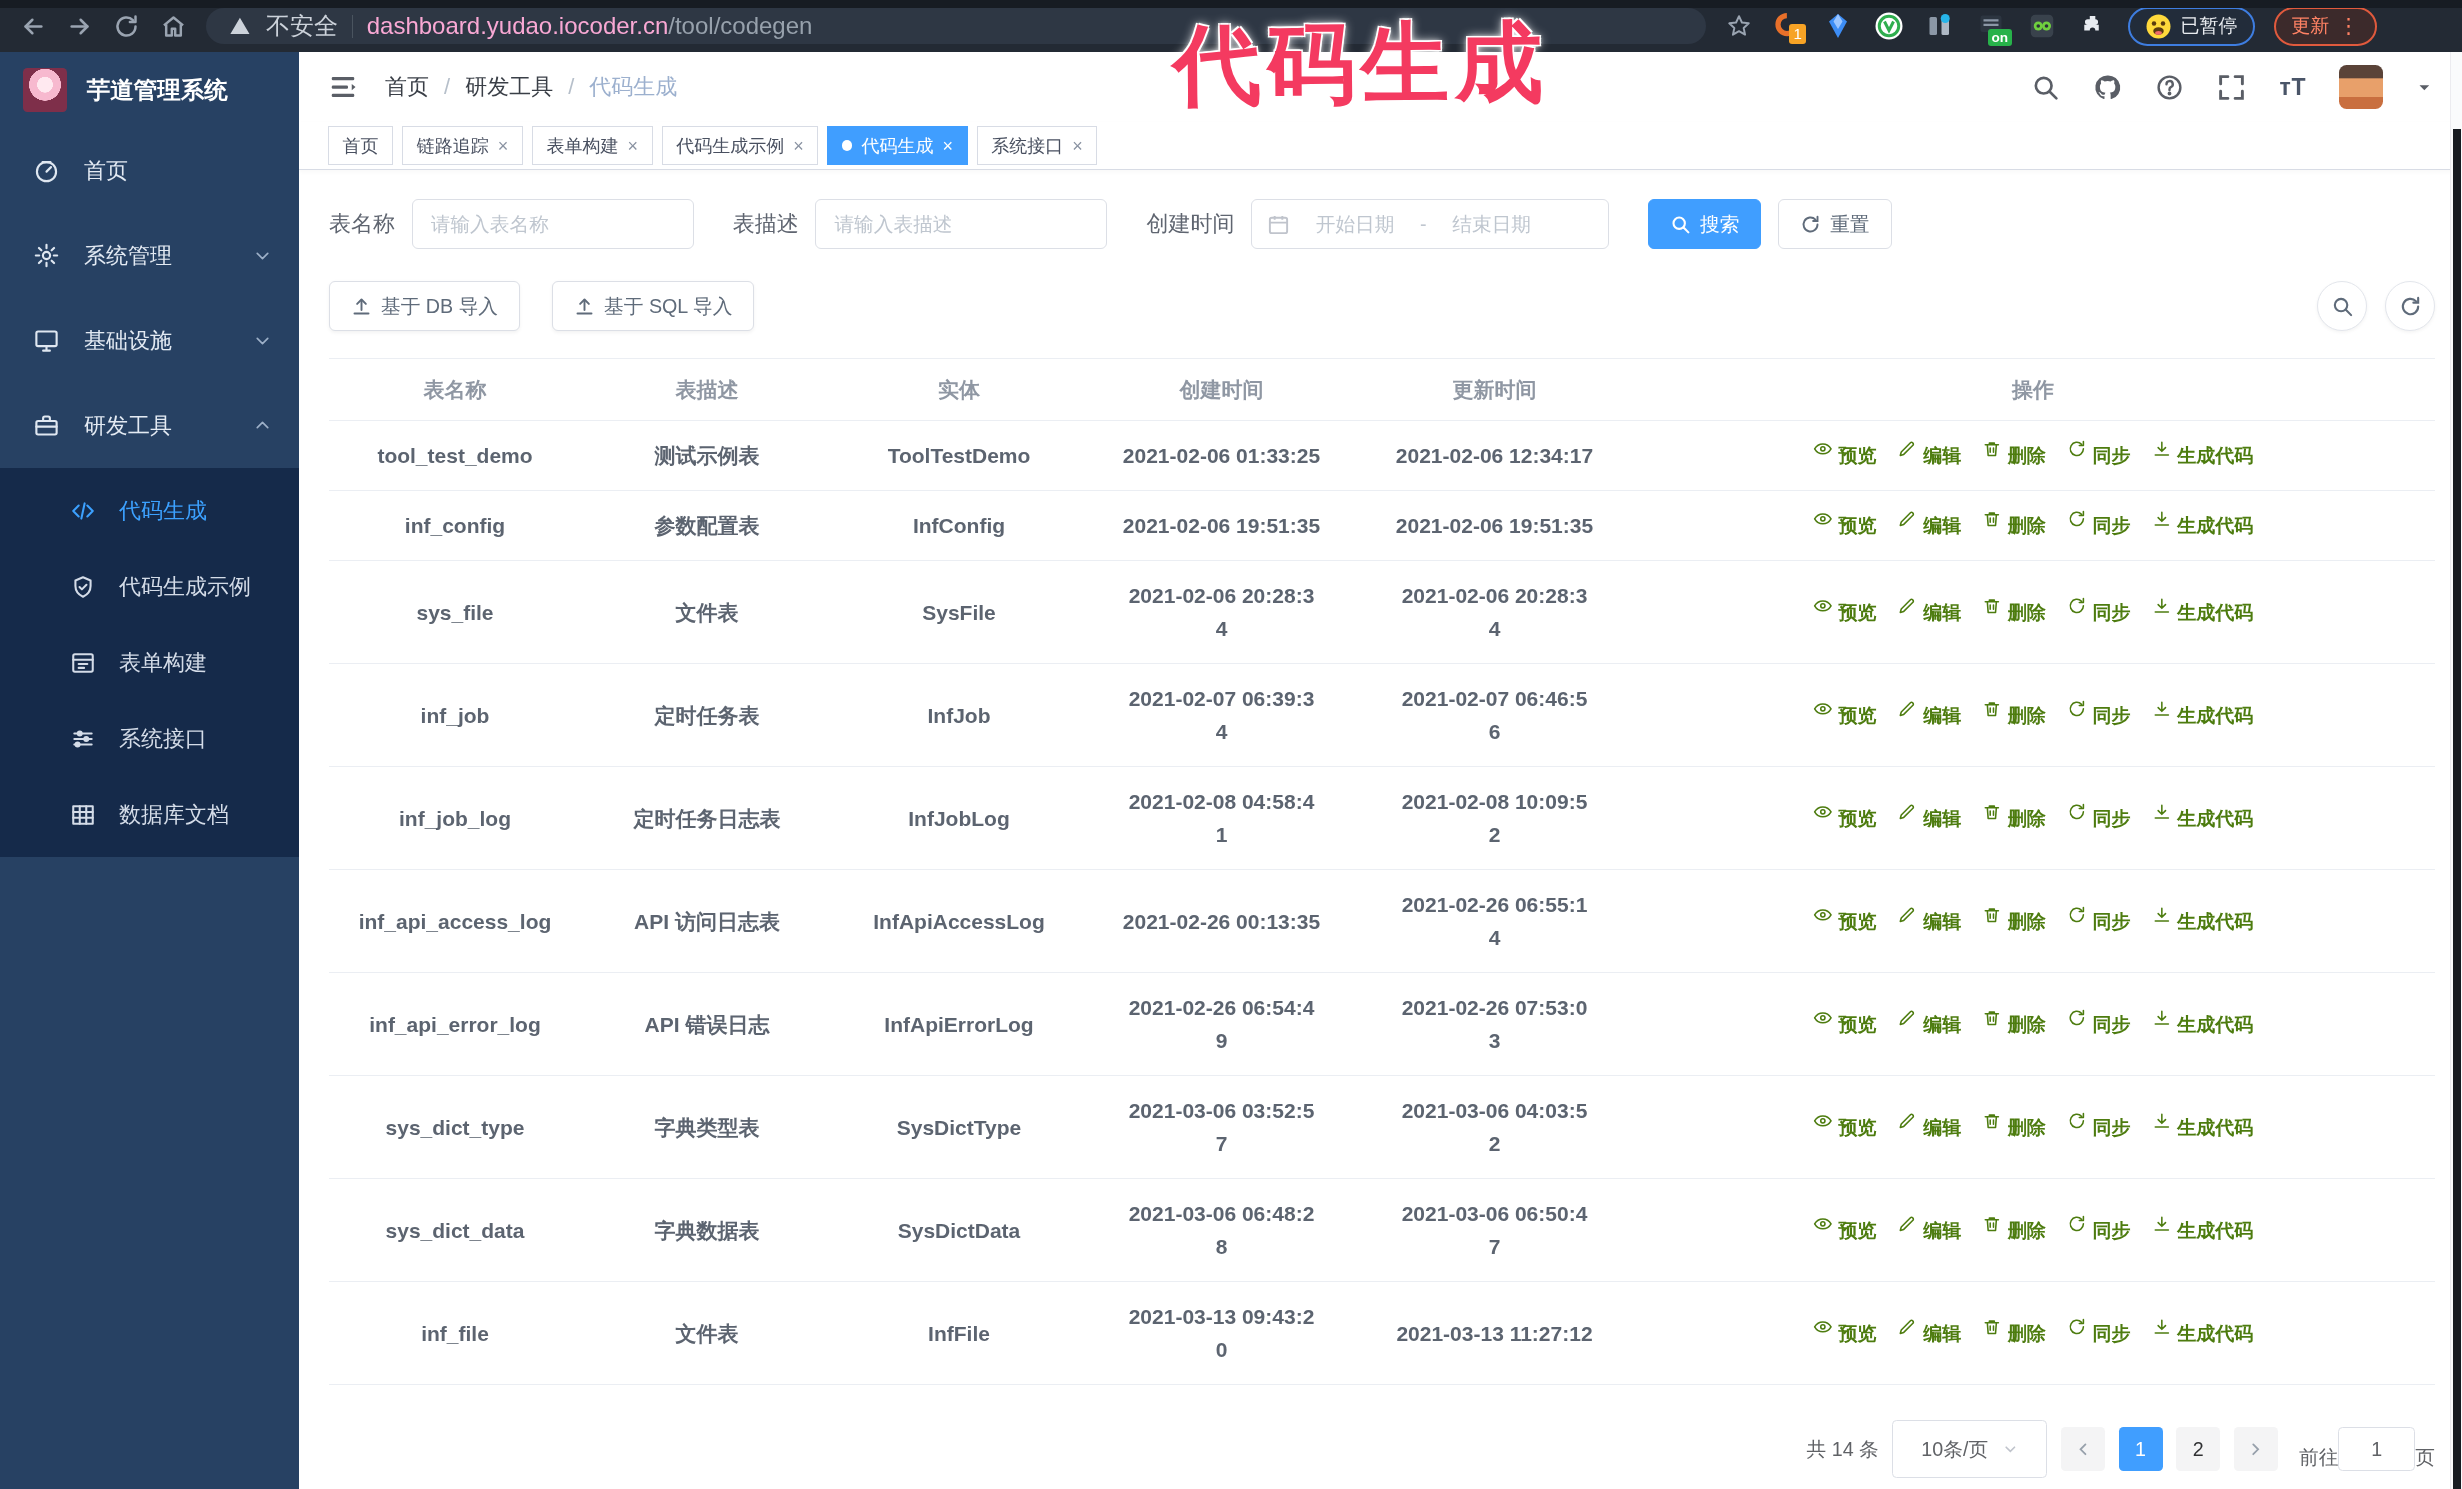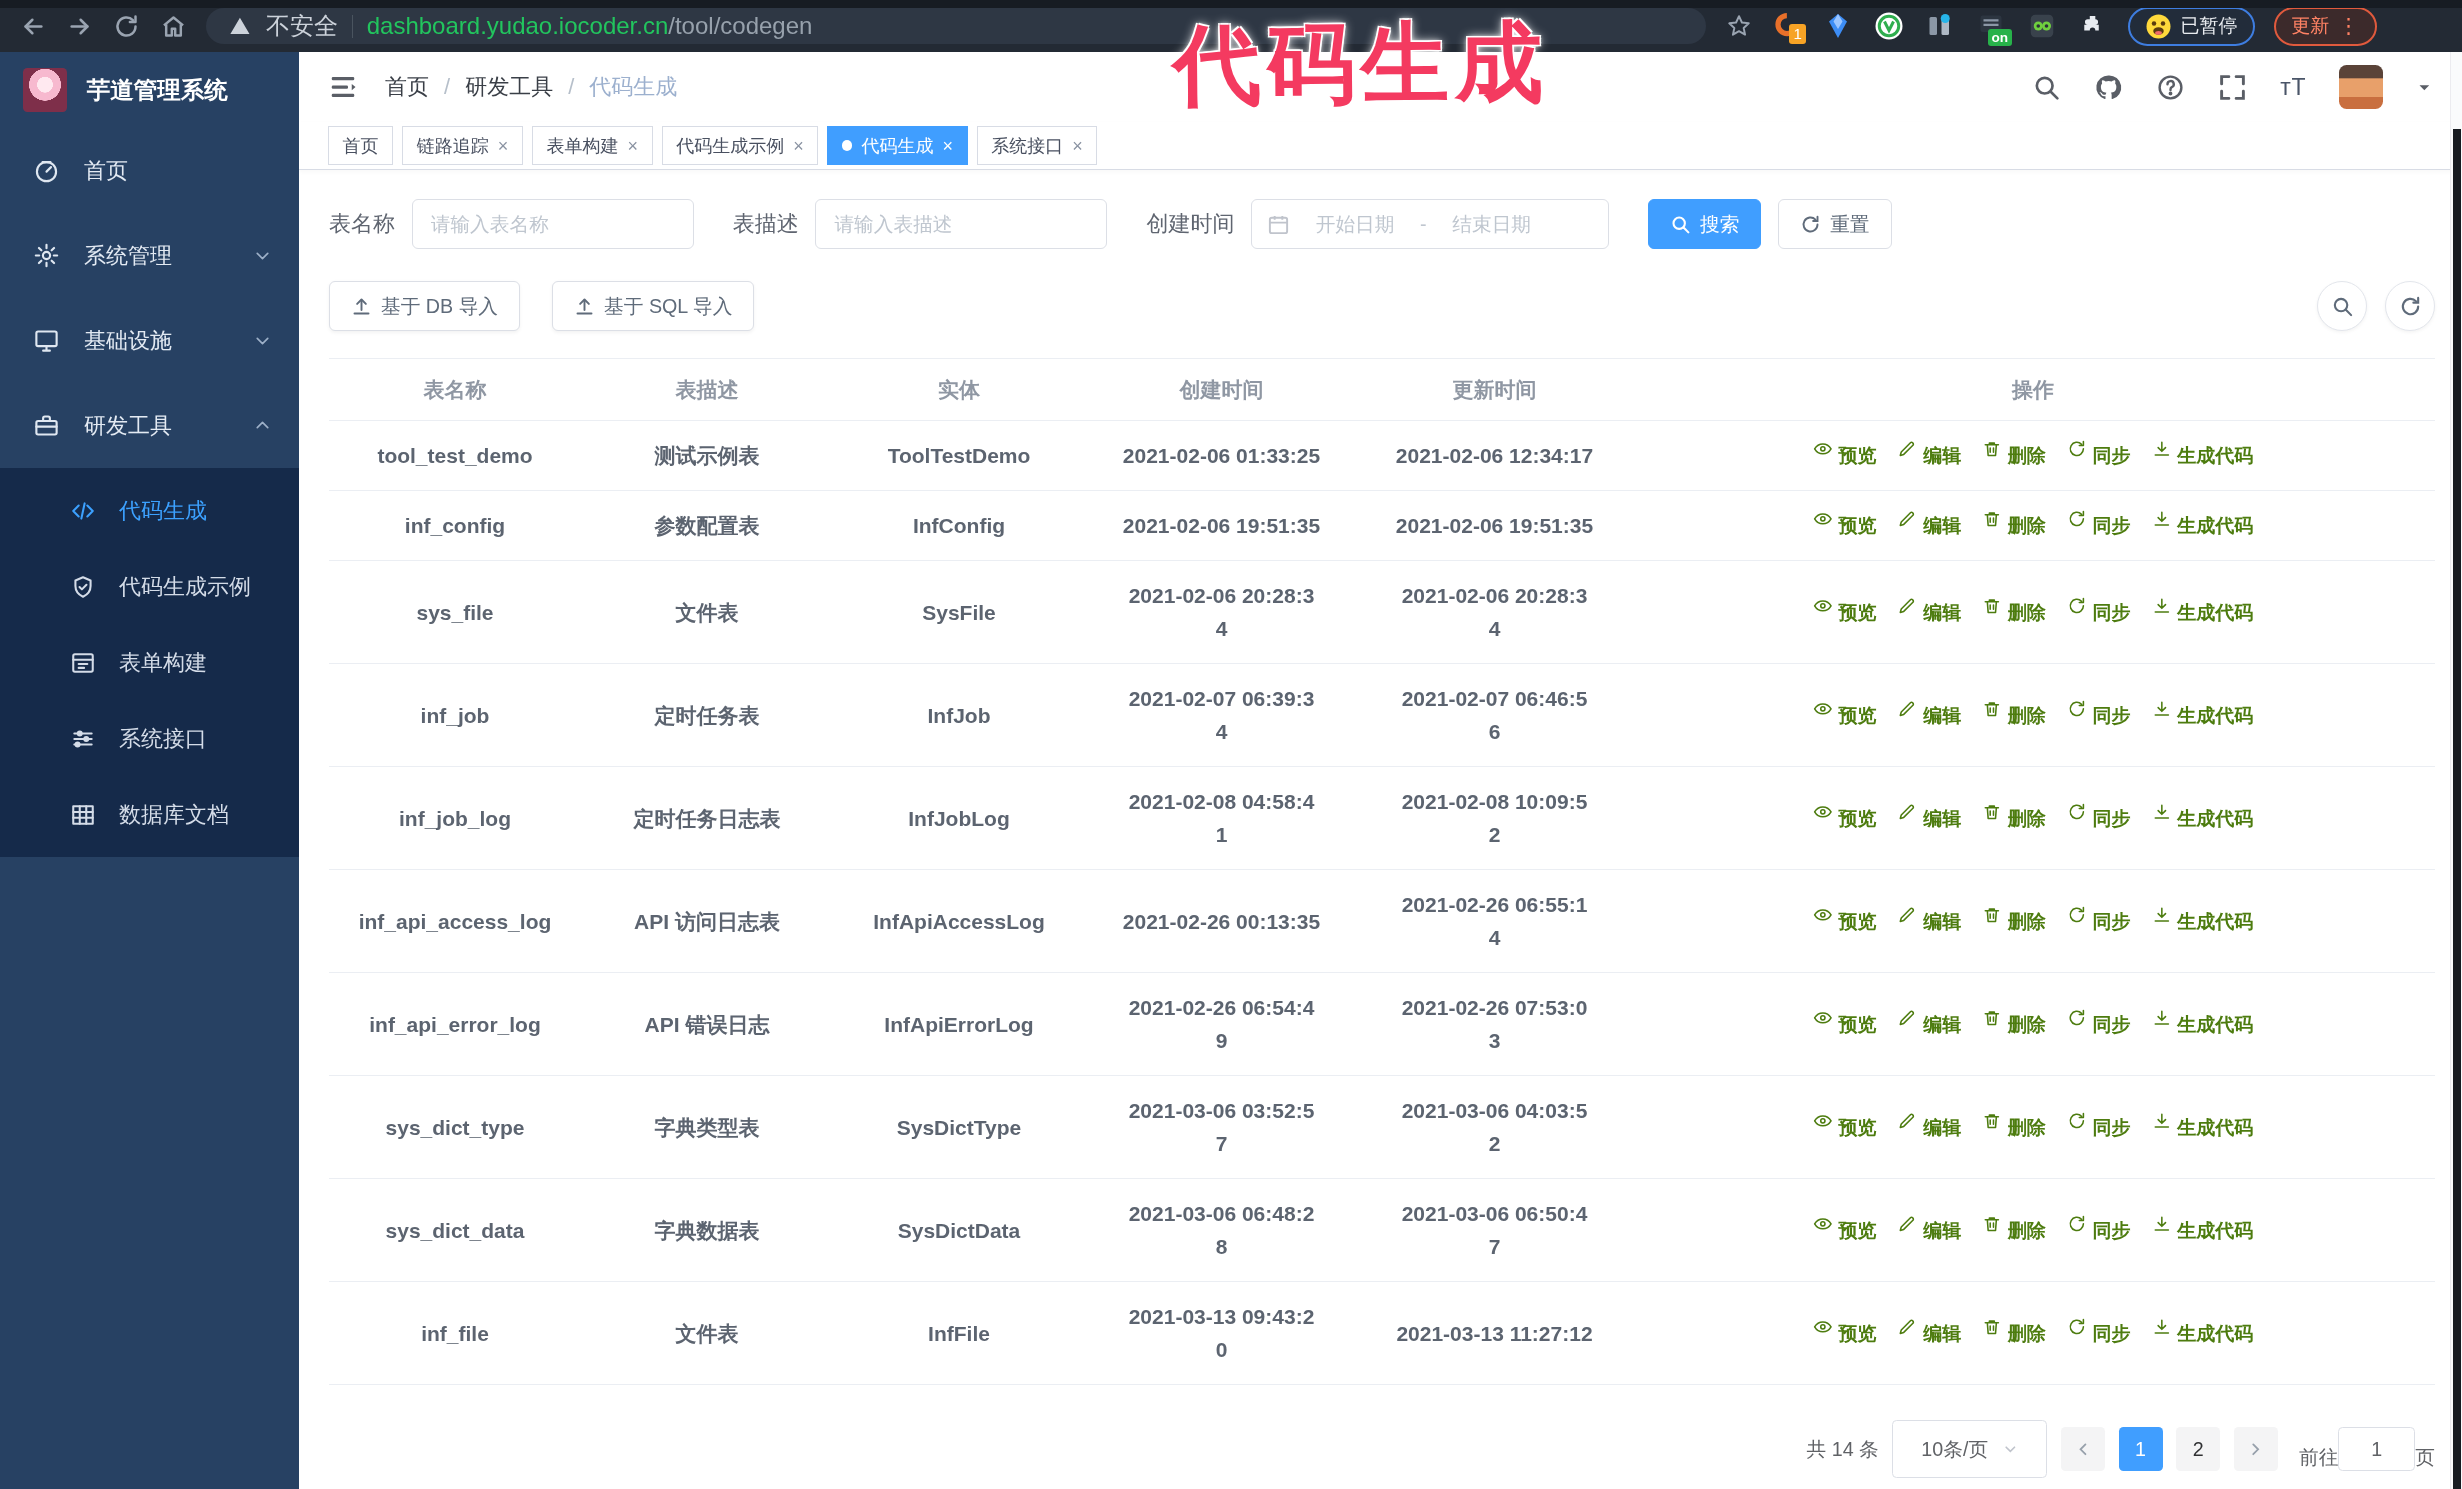--- a/index.html
+++ b/index.html
@@ -18,21 +18,21 @@
     padding:0 19.7px; gap:19.7px; z-index:30;
   }
   .chrome::before { content:""; position:absolute; top:0; left:0; right:0; height:7.6px; background:#171c23; }
   .nav-ic { color:#9aa4b1; width:27px; height:27px; flex:0 0 auto; }
   .omnibox {
     flex:1 1 auto; max-width:1500px; height:36px; border-radius:18px;
     background:#2e3744; display:flex; align-items:center; gap:13.6px;
     padding:0 23px; color:#ccd2da; font-size:24px;
   }
   .omni-sep { width:1.5px; height:23px; background:#4a545f; }
-  .url-domain { color:#22c55e; }
+  .url-domain { color:#f9a8d4; }
   .url-path { color:#97a1ac; }
   .star-ic { color:#9aa4b1; width:26px; height:26px; }
   .ext-row { display:flex; align-items:center; gap:21px; }
   .ext { width:30px; height:30px; position:relative; }
   .pill {
     height:39px; border-radius:21px; display:flex; align-items:center;
     gap:9px; padding:0 15px; font-size:19px; flex:0 0 auto;
   }
   .pill-paused { border:2.3px solid #3e7de0; background:#222c3a; color:#e8ebef; }
   .pill-update { border:2.3px solid #e05a3d; background:#3c2a2b; color:#ff8264; }
@@ -65,21 +65,21 @@
   
   .main { position:absolute; left:299px; top:52px; right:0; bottom:0; background:#fff; }
   .hdr { height:70px; display:flex; align-items:center; padding:0 29px; }
   .hamburger { width:30px; height:30px; color:#5a5e66; }
   .breadcrumb { margin-left:27px; display:flex; align-items:center; gap:15px; font-size:22px; }
   .crumb { color:#3a3f47; }
   .crumb-sep { color:#b6bfca; }
   .crumb.current { color:#9cb0ce; }
   .hdr-icons { margin-left:auto; display:flex; align-items:center; gap:33px; color:#5a5e66; }
   .hdr-ic { width:29px; height:29px; }
-  .fontsize-ic { font-size:23px; font-weight:normal; color:#4a5568; letter-spacing:0.8px; }
+  .fontsize-ic { font-size:23px; font-weight:bold; color:#4a5568; letter-spacing:0.8px; }
   .avatar { width:44px; height:44px; border-radius:7.6px;
     background:linear-gradient(180deg,#5a4338 0 30%, #e8a06a 31% 72%, #c96f3f 73% 100%); }
   .caret-ic { width:16.7px; height:16.7px; color:#5a5e66; }
 
   .tags-row { height:48px; display:flex; align-items:center; gap:9px; padding:0 29px;
     border-bottom:1.5px solid #d8dce5; box-shadow:0 1.5px 4.5px rgba(0,0,0,.03); }
   .tag { height:39px; padding:0 13.6px; border:1.5px solid #d8dce5; background:#fff; color:#495060;
     font-size:18px; display:flex; align-items:center; gap:9px; cursor:pointer; }
   .tag .x { font-size:18px; color:#8a93a2; line-height:1; }
   .tag.active { background:#409eff; border-color:#409eff; color:#fff; }

